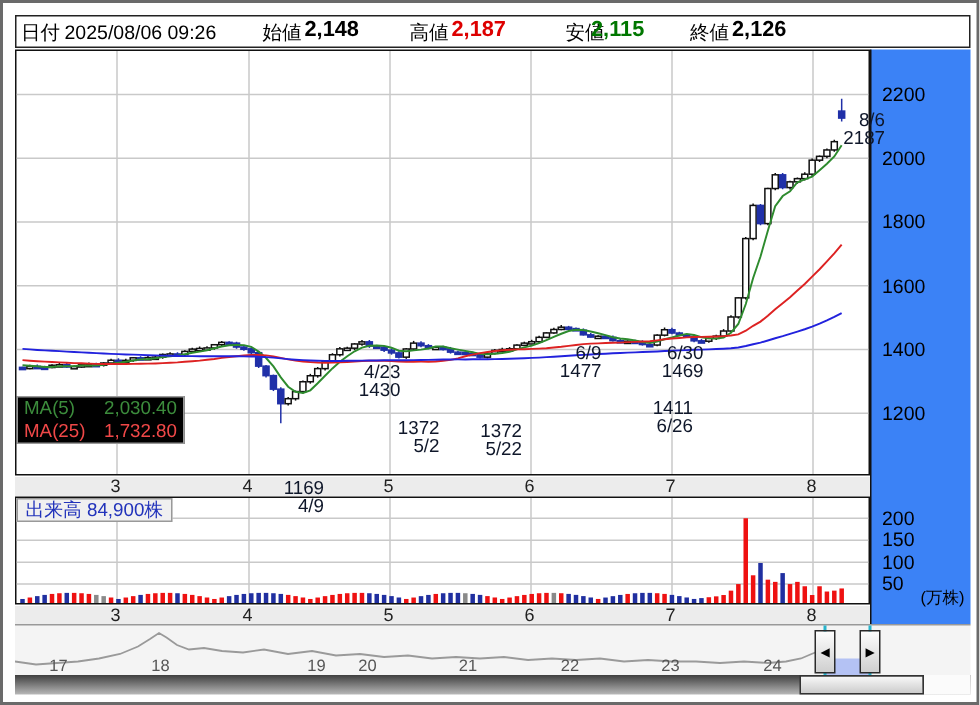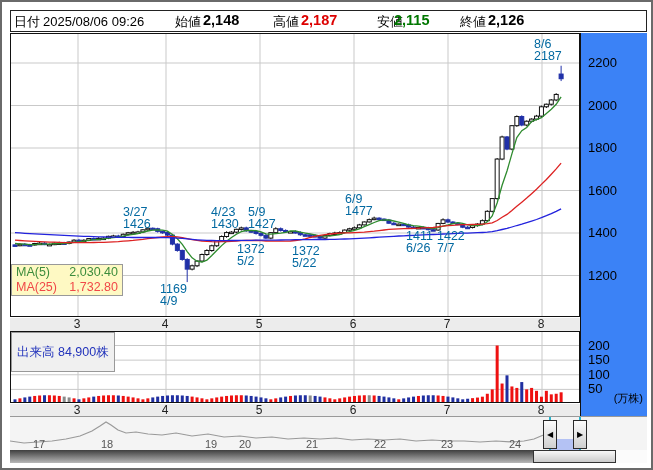--- a/index.html
+++ b/index.html
@@ -19,26 +19,26 @@
   .ptick,.vtick{position:absolute;left:7px;font-size:13px;color:#000;}
   #vol-unit{position:absolute;left:0;width:62px;text-align:right;font-size:11px;color:#000;}
   .strip{position:absolute;left:8px;width:570px;height:13px;background:#ececec;}
   #strip1{top:316px;}
   #strip2{top:402px;}
   .mlabel{position:absolute;top:0;width:20px;text-align:center;font-size:12px;color:#222;line-height:13px;}
   
   #vol-pane{position:absolute;left:8px;top:329px;width:570px;height:72px;box-sizing:border-box;
             border:1px solid #111;background:#fff;}
   
-  #ma-legend{position:absolute;left:9px;top:262px;width:110px;background:#fef9c3;
+  #ma-legend{position:absolute;left:9px;top:262px;width:110px;background:#000000;
              border:1px solid #999;font-size:12.5px;line-height:15px;}
   #ma-legend .row{display:flex;justify-content:space-between;padding:0 4px;}
   #vol-label{position:absolute;left:9px;top:330px;background:#f0f0f0;border:1px solid #999;
-             padding:12px 5px;font-size:12.5px;line-height:14px;color:#2233bb;white-space:nowrap;}
-  .anno{position:absolute;width:56px;text-align:left;font-size:12.5px;line-height:12px;color:#0369a1;white-space:nowrap;}
+             padding:0 5px;font-size:12.5px;line-height:14px;color:#2233bb;white-space:nowrap;}
+  .anno{position:absolute;width:56px;text-align:right;font-size:12.5px;line-height:12px;color:#0f172a;white-space:nowrap;margin-top:36px;}
   
   #navigator{position:absolute;left:8px;top:414px;width:637px;height:34px;background:#f4f4f4;border-top:1px solid #999;}
   .ylabel{position:absolute;bottom:1px;width:16px;text-align:center;font-size:11px;color:#555;}
   #nav-selection{position:absolute;left:540px;top:22px;width:30px;height:12px;background:#b4c2f4;}
   .guide{position:absolute;top:0;width:2px;height:34px;background:#28b4cc;}
   .nav-handle{position:absolute;top:3px;width:14px;height:29px;box-sizing:border-box;
               background:linear-gradient(180deg,#fdfdfd,#cfcfcf);border:1px solid #2a2a2a;
               display:flex;align-items:center;justify-content:center;font-size:8px;color:#000;cursor:pointer;}
   
   #scrollbar{position:absolute;left:8px;top:448px;width:637px;height:13px;
@@ -475,29 +475,27 @@
       <span>2,030.40</span>
     </div>
     <div class="row" style="color: rgb(240, 72, 72);">
       <span>MA(25)</span>
       <span>1,732.80</span>
     </div>
   </div>
 
   <div id="vol-label">出来高  84,900株</div>
 
-  <div class="anno" style="left: 121px; top: 204px;"><span>3/27</span><br><span>1426</span></div>
   <div class="anno" style="left: 209px; top: 204px;"><span>4/23</span><br><span>1430</span></div>
-  <div class="anno" style="left: 246px; top: 204px;"><span>5/9</span><br><span>1427</span></div>
   <div class="anno" style="left: 343px; top: 191px;"><span>6/9</span><br><span>1477</span></div>
+  <div class="anno" style="left: 411px; top: 191px;"><span>6/30</span><br><span>1469</span></div>
   <div class="anno" style="left: 532px; top: 36px;"><span>8/6</span><br><span>2187</span></div>
   <div class="anno" style="left: 235px; top: 241px;"><span>1372</span><br><span>5/2</span></div>
   <div class="anno" style="left: 290px; top: 243px;"><span>1372</span><br><span>5/22</span></div>
   <div class="anno" style="left: 404px; top: 228px;"><span>1411</span><br><span>6/26</span></div>
-  <div class="anno" style="left: 435px; top: 228px;"><span>1422</span><br><span>7/7</span></div>
   <div class="anno" style="left: 158px; top: 281px;"><span>1169</span><br><span>4/9</span></div>
 
   <div id="navigator">
     <svg id="nav-svg" width="637" height="34">
         <path d="M0 24 L14 26 L28 25 L42 24 L56 22 L70 19 L82 14 L90 9 L96 5 L101 8 L108 13 L116 16 L126 15 L138 17 L152 18 L166 16 L182 19 L198 17 L214 20 L230 19 L246 21 L262 20 L278 22 L294 21 L310 22 L326 21 L342 23 L358 22 L374 23 L390 22 L406 24 L422 23 L438 24 L454 24 L470 25 L486 24 L502 25 L514 24 L524 22 L531 19 L536 17 " fill="none" stroke="#9a9a9a" stroke-width="1.2"></path>
       </svg>
     <span class="ylabel" style="left: 21px;">17</span>
     <span class="ylabel" style="left: 89px;">18</span>
     <span class="ylabel" style="left: 157px; margin-left: 36px;">19</span>
     <span class="ylabel" style="left: 227px;">20</span>

